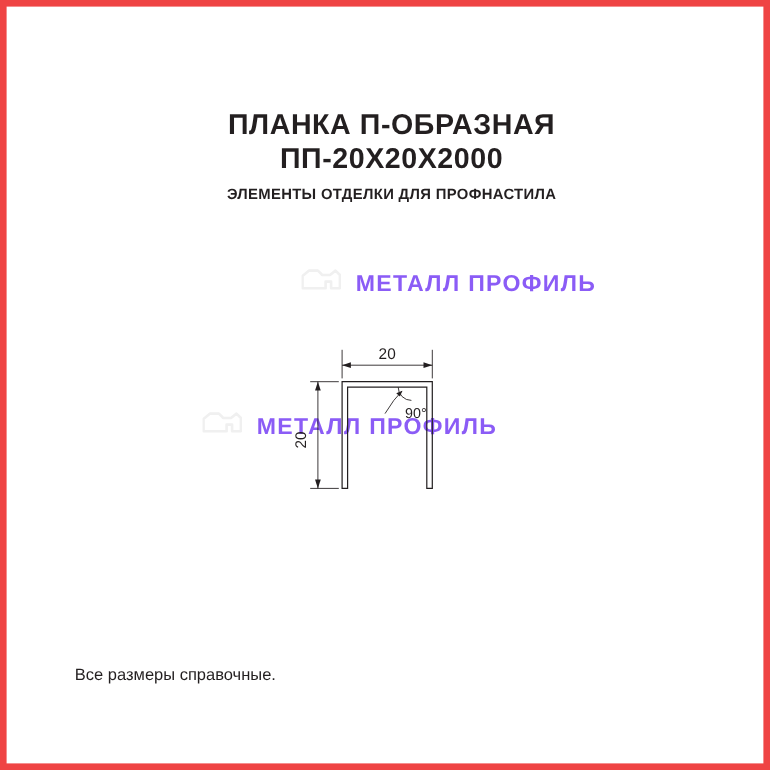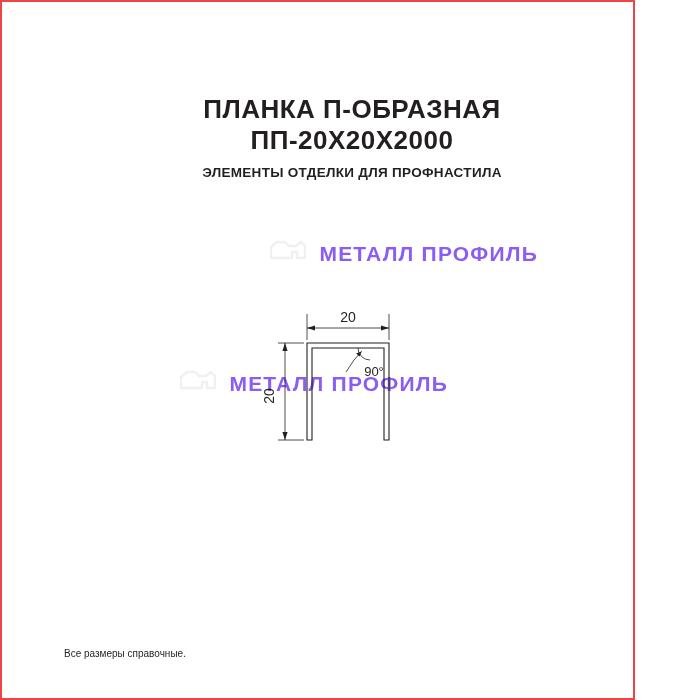--- a/index.html
+++ b/index.html
@@ -9,24 +9,24 @@
   body {
     width: 700px;
     height: 700px;
     background: #ffffff;
     font-family: "Liberation Sans", sans-serif;
     color: #231f20;
     overflow: hidden;
   }
   .page {
     position: relative;
-    width: 635px;
+    width: 700px;
     height: 700px;
     box-sizing: border-box;
-    border: 2px solid #ef4444;
+    border: 6px solid #ef4444;
   }
   
   .titleblock {
     position: absolute;
     left: 0;
     top: 92px;
     width: 700px;
     text-align: center;
   }
   .title-line1 {
@@ -75,24 +75,23 @@
     left: 0;
     top: 0;
     width: 700px;
     height: 700px;
   }
   
   .footer {
     position: absolute;
     left: 62px;
     top: 598px;
-    font-size: 10px;
+    font-size: 15px;
     line-height: 19px;
     color: #231f20;
-    margin-top: 44px;
   }
 </style>
 </head>
 <body>
 
 <div class="page">
 
   <div class="titleblock">
     <div class="title-line1">ПЛАНКА П-ОБРАЗНАЯ</div>
     <div class="title-line2">ПП-20Х20Х2000</div>

